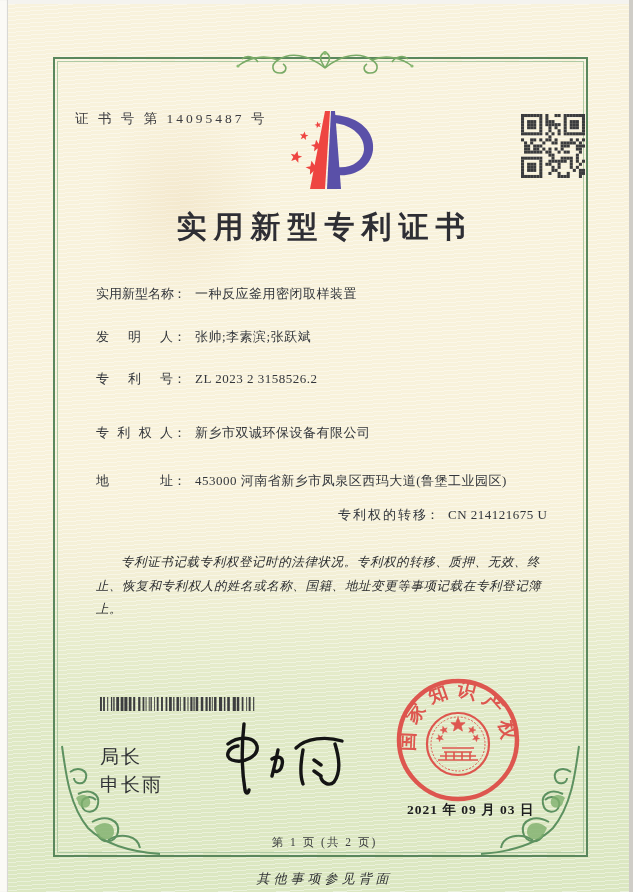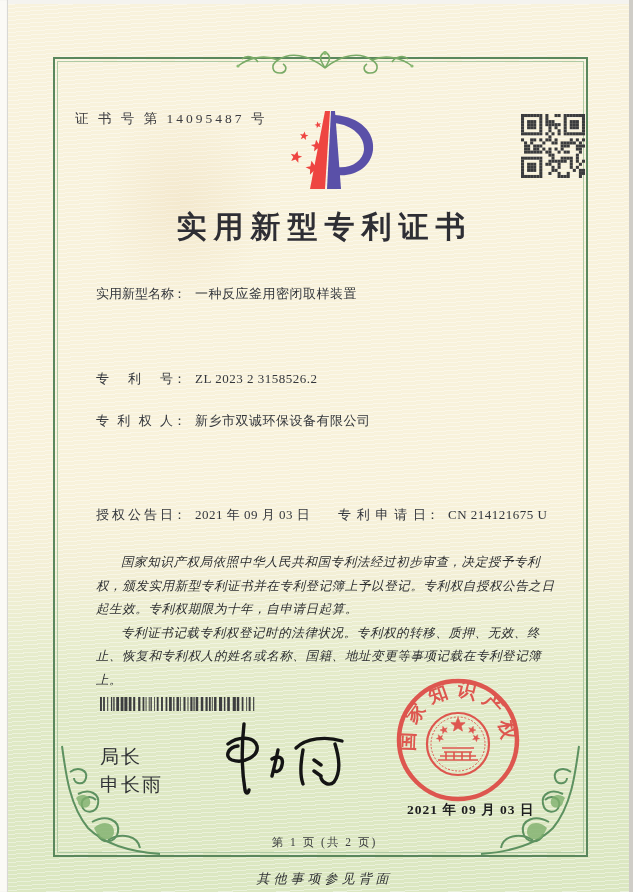--- a/index.html
+++ b/index.html
@@ -357,35 +357,37 @@
         <rect x="14" y="20" width="1" height="1" fill="#3a3b3d"></rect>
         <rect x="15" y="20" width="1" height="1" fill="#3a3b3d"></rect>
         <rect x="19" y="20" width="1" height="1" fill="#3a3b3d"></rect>
       </svg>
 
     <div class="abs title">实用新型专利证书</div>
 
     <div class="abs field-row" style="top:281px">
       <span class="flabel">实用新型名称</span><span>：</span><span class="fvalue">一种反应釜用密闭取样装置</span>
     </div>
+    <div class="abs field-row" style="top:324px">
+      <span class="flabel">发明人</span><span>：</span><span class="fvalue">张帅;李素滨;张跃斌</span>
+    </div>
     <div class="abs field-row" style="top:366px">
       <span class="flabel">专利号</span><span>：</span><span class="fvalue">ZL 2023 2 3158526.2</span>
     </div>
-    <div class="abs field-row" style="top:408px">
+    <div class="abs field-row" style="top:420px">
       <span class="flabel">专利权人</span><span>：</span><span class="fvalue">新乡市双诚环保设备有限公司</span>
     </div>
-    <div class="abs field-row" style="top:502px">
-      <span class="flabel">授权公告日</span><span>：</span><span class="fvalue">2021 年 09 月 03 日</span>
+    <div class="abs field-row" style="top:468px">
+      <span class="flabel">地址</span><span>：</span><span class="fvalue">453000 河南省新乡市凤泉区西玛大道(鲁堡工业园区)</span>
     </div>
     <div class="abs field-row" style="top:502px;left:330px">
-      <span class="flabel2">专利申请日</span><span>：</span><span class="fvalue">CN 214121675 U</span>
+      <span class="flabel2">专利权的转移</span><span>：</span><span class="fvalue">CN 214121675 U</span>
     </div>
 
     <div class="abs body-text">
-      <p>国家知识产权局依照中华人民共和国专利法经过初步审查，决定授予专利权，颁发实用新型专利证书并在专利登记簿上予以登记。专利权自授权公告之日起生效。专利权期限为十年，自申请日起算。</p>
       <p>专利证书记载专利权登记时的法律状况。专利权的转移、质押、无效、终止、恢复和专利权人的姓名或名称、国籍、地址变更等事项记载在专利登记簿上。</p>
     </div>
 
     <svg class="abs" id="barcode" style="left:92px;top:693px" width="158" height="14" viewBox="0 0 158 14">
         <rect x="0.00" y="0" width="1.93" height="14" fill="#3c3d3f"></rect>
         <rect x="3.10" y="0" width="1.79" height="14" fill="#3c3d3f"></rect>
         <rect x="7.19" y="0" width="1.02" height="14" fill="#3c3d3f"></rect>
         <rect x="10.94" y="0" width="1.28" height="14" fill="#3c3d3f"></rect>
         <rect x="13.23" y="0" width="1.39" height="14" fill="#3c3d3f"></rect>
         <rect x="16.25" y="0" width="2.83" height="14" fill="#3c3d3f"></rect>

